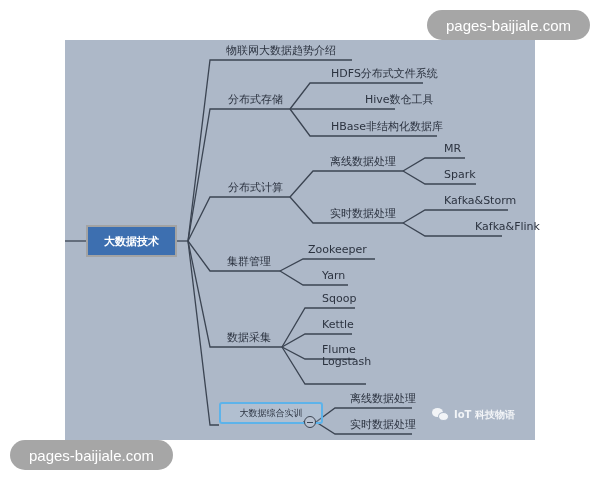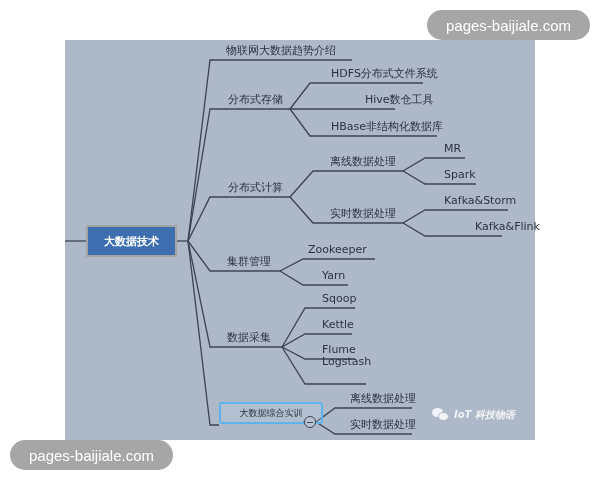--- a/index.html
+++ b/index.html
@@ -7,21 +7,21 @@
     .canvas { position:absolute; left:65px; top:40px; width:470px; height:400px; background:#adb8c8; }
     svg.lines { position:absolute; left:0; top:0; width:600px; height:480px; pointer-events:none; }
     .lbl { position:absolute; font-size:11px; color:#2c3340; white-space:nowrap; line-height:12px; }
     .root { position:absolute; left:86px; top:225px; width:91px; height:32px; background:#3d6fb0; color:#ffffff; font-weight:bold; font-size:11px; display:flex; align-items:center; justify-content:center; border:2px solid #a3a3a3; box-sizing:border-box; }
     .selected { position:absolute; left:219px; top:402px; width:104px; height:22px; border:2px solid #5db3ea; border-radius:3px; box-sizing:border-box; display:flex; align-items:center; justify-content:center; font-size:9px; color:#2c3340; background:rgba(190,210,230,0.25); }
     .collapse { position:absolute; left:304px; top:416px; width:12px; height:12px; border:1px solid #3b4452; border-radius:50%; box-sizing:border-box; background:#b9c3d2; }
     .collapse::after { content:""; position:absolute; left:2px; top:5px; width:6px; height:1px; background:#3b4452; }
     .wm { position:absolute; background:#a6a6a6; color:#ffffff; font-family:"Liberation Sans", sans-serif; font-size:15px; display:flex; align-items:center; justify-content:center;border-radius:15px; }
     .wm-top { left:427px; top:10px; width:163px; height:30px; }
     .wm-bottom { left:10px; top:440px; width:163px; height:30px; }
-    .brand { position:absolute; left:432px; top:408px; display:flex; align-items:center; gap:4px; color:#f2f4f7; font-size:10px; font-weight:bold;font-style:italic; }
+    .brand { position:absolute; left:432px; top:408px; display:flex; align-items:center; gap:4px; color:#f2f4f7; font-size:10px; font-weight:bold; }
     .wechat { position:relative; width:18px; height:14px; }
     .wechat .b1 { position:absolute; left:0; top:0; width:11px; height:9px; background:#f2f4f7; border-radius:50%; }
     .wechat .b2 { position:absolute; left:6px; top:4px; width:11px; height:9px; background:#f2f4f7; border-radius:50%; border:1px solid #adb8c8; box-sizing:border-box; }
   </style>
 </head>
 <body>
 
 <div class="canvas"></div>
 
 <svg class="lines" viewBox="0 0 600 480">

